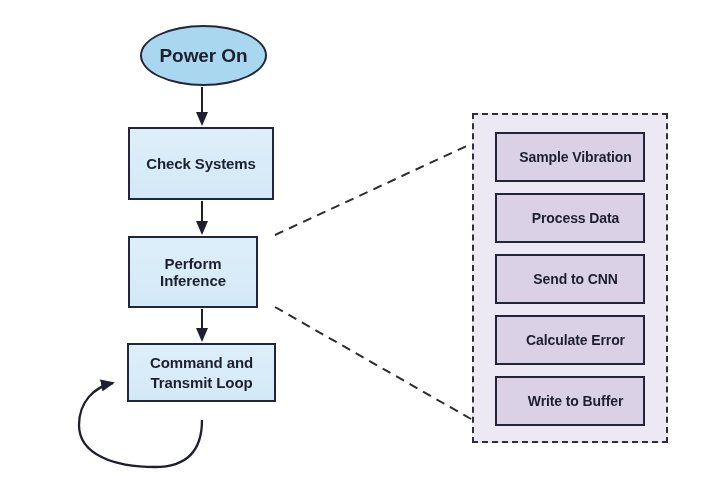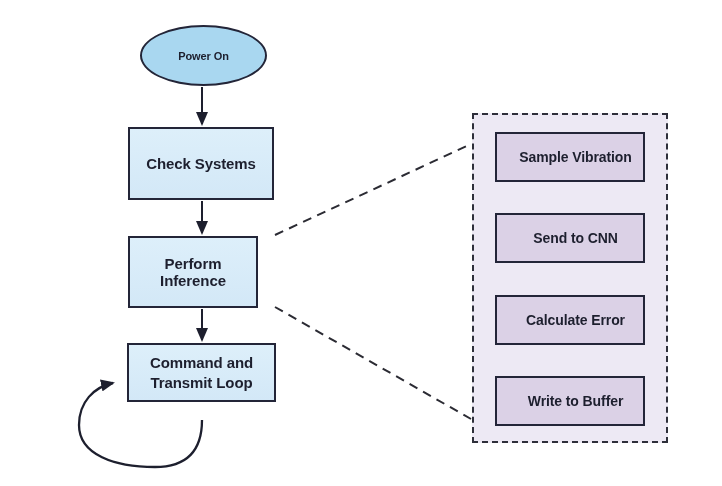--- a/index.html
+++ b/index.html
@@ -9,21 +9,21 @@
   }
   svg.connectors { position:absolute; left:0; top:0; width:722px; height:486px; }
   .node {
     position:absolute; box-sizing:border-box;
     display:flex; flex-direction:column; align-items:center; justify-content:center;
     text-align:center; font-weight:bold; color:#1d1f2e;
     border:2px solid #232538; letter-spacing:-0.1px;
   }
   .ellipse {
     left:140px; top:25px; width:127px; height:61px;
-    border-radius:50%; background:#a9d7f0; font-size:11px;
+    border-radius:50%; background:#a9d7f0; font-size:19px;
   }
   .step { background:linear-gradient(180deg,#ddeffa,#d3e8f7); font-size:15px; }
   .step-check    { left:128px; top:127px; width:146px; height:73px;align-items:center; }
   .step-infer    { left:128px; top:236px; width:130px; height:72px; }
   .step-command  { left:127px; top:343px; width:149px; height:59px; line-height:1.3; }
   .step-command span { display:block; }
   .panel {
     position:absolute; left:472px; top:113px; width:196px; height:330px;
     box-sizing:border-box; background:#ede9f4; border:2.5px dashed #2e2f3a;
     display:flex; flex-direction:column; justify-content:space-between;
@@ -73,20 +73,23 @@
   <div class="node step step-command">
     <span>Command and</span>
     <span>Transmit Loop</span>
   </div>
 
   <div class="panel">
     <div class="panel-item">
       <span>Sample Vibration</span>
     </div>
     <div class="panel-item">
+      <span>Process Data</span>
+    </div>
+    <div class="panel-item">
       <span>Send to CNN</span>
     </div>
     <div class="panel-item">
       <span>Calculate Error</span>
     </div>
     <div class="panel-item">
       <span>Write to Buffer</span>
     </div>
   </div>
 

